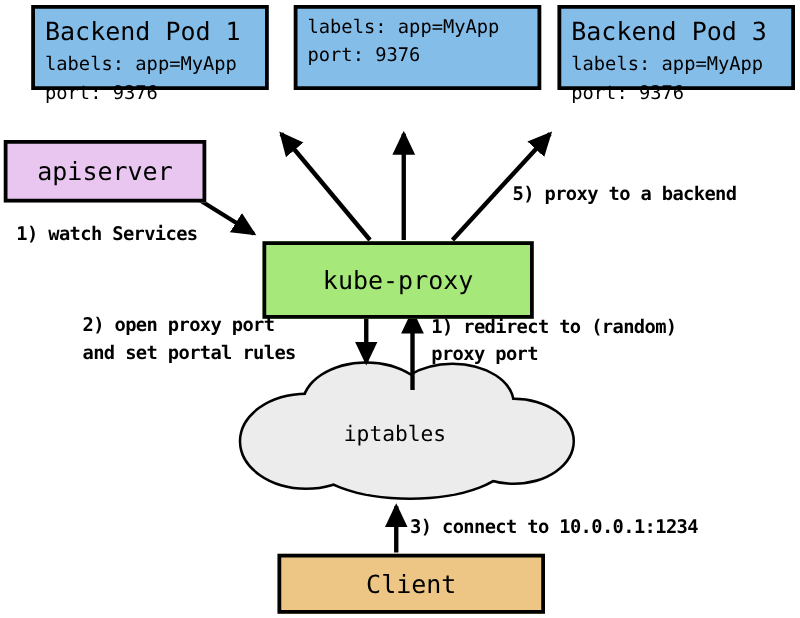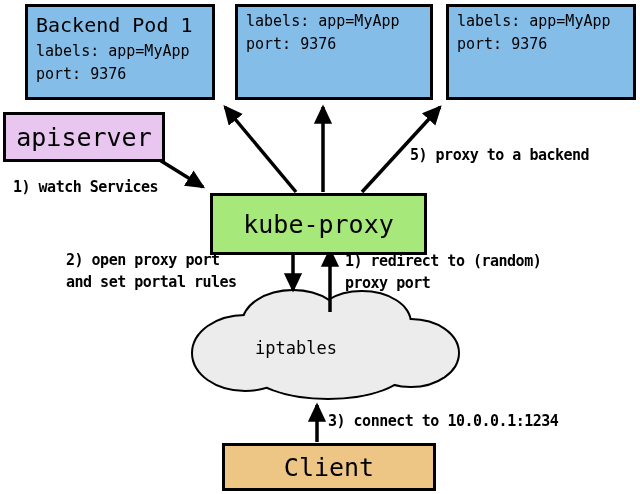--- a/index.html
+++ b/index.html
@@ -17,42 +17,42 @@
     font-family:"DejaVu Sans Mono","Liberation Mono",monospace;
     color:#000;
   }
   .box{
     position:absolute;box-sizing:border-box;
     border:3px solid var(--border);
   }
   .pod{
     background:var(--pod-fill);
     padding:3px 8px 0 8px;
-    width:190px;height:96px;top:4px;
+    width:190px;height:68px;top:4px;
   }
   .pod-title{font-size:20px;line-height:30px;white-space:nowrap;}
   .pod-line{font-size:15px;line-height:23px;white-space:nowrap;}
   .node-label-box{
     display:flex;align-items:center;justify-content:center;
-    font-size:25px;white-space:nowrap;
+    font-size:20px;white-space:nowrap;
   }
   #apiserver{left:3px;top:112px;width:162px;height:50px;background:var(--apiserver-fill);}
   #kube-proxy{left:210px;top:193px;width:217px;height:62px;background:var(--kube-proxy-fill);}
   #client{left:222px;top:443px;width:214px;height:48px;background:var(--client-fill);}
   .step{
     position:absolute;font-weight:bold;font-size:15px;line-height:22px;
     white-space:pre;letter-spacing:-0.5px;
   }
   #step1{left:13px;top:176px;}
   #step2{left:66px;top:249px;}
   #step3{left:328px;top:410px;}
   #step4{left:345px;top:250px;}
   #step5{left:410px;top:144px;}
   #iptables-label{
-    position:absolute;left:255px;top:338px;width:122px;text-align:left;
+    position:absolute;left:255px;top:338px;width:122px;text-align:center;
     font-size:17px;
   }
   #diagram-svg{position:absolute;left:0;top:0;}
 </style>
 </head>
 <body>
 
 <svg id="diagram-svg" width="640" height="494" viewBox="0 0 640 494">
   <defs>
     <marker id="ah" markerWidth="7" markerHeight="6" refX="4.8" refY="2.6" orient="auto" markerUnits="strokeWidth">
@@ -91,20 +91,21 @@
 <div class="box pod" style="left:25px;">
   <div class="pod-title">Backend Pod 1</div>
   <div class="pod-line">labels: app=MyApp</div>
   <div class="pod-line">port: 9376</div>
 </div>
 <div class="box pod" style="left:235px;width:198px;">
   <div class="pod-line">labels: app=MyApp</div>
   <div class="pod-line">port: 9376</div>
 </div>
 <div class="box pod" style="left:446px;">
+  <div class="pod-title">Backend Pod 3</div>
   <div class="pod-line">labels: app=MyApp</div>
   <div class="pod-line">port: 9376</div>
 </div>
 
 <div id="apiserver" class="box node-label-box">
   <span>apiserver</span>
 </div>
 
 <div id="kube-proxy" class="box node-label-box">
   <span>kube-proxy</span>

